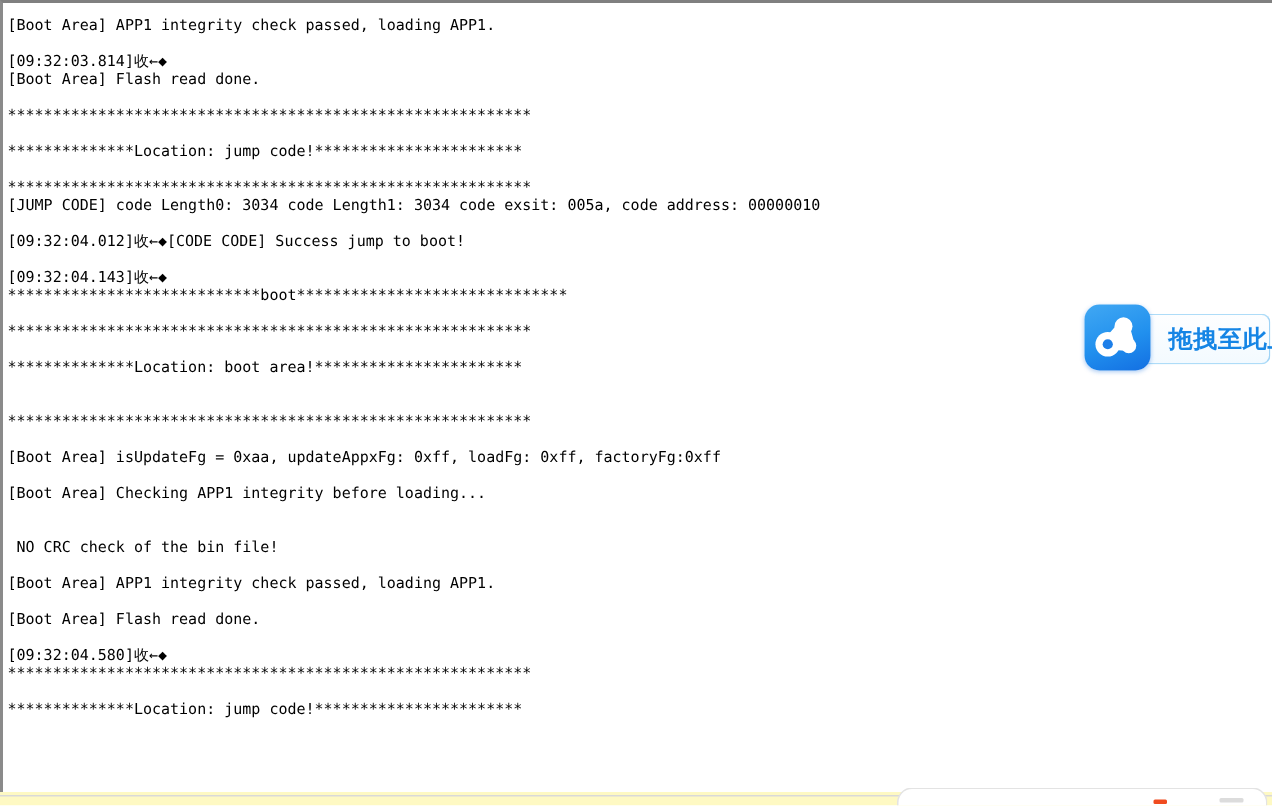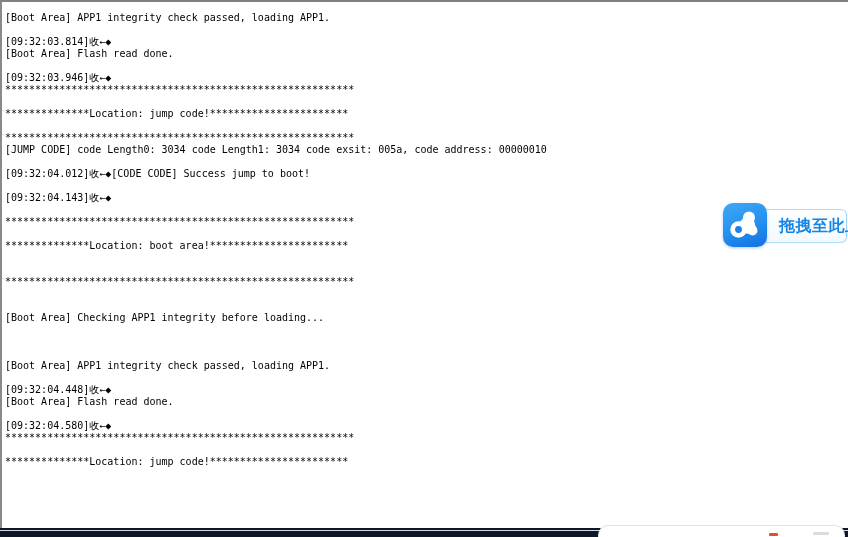--- a/index.html
+++ b/index.html
@@ -6,21 +6,21 @@
     margin: 0;
     padding: 0;
     background: #ffffff;
     font-family: "DejaVu Sans Mono", "Liberation Mono", monospace;
   }
   .stage {
     position: relative;
     width: 848px;
     height: 537px;
     overflow: hidden;
-    background: #0f172a;
+    background: #fef9c3;
   }
 
   
   .console {
     position: absolute;
     left: 0;
     top: 0;
     width: 848px;
     height: 528px;
     border-top: 2px solid #808080;
@@ -134,47 +134,48 @@
 
 <div class="stage">
 
   <div class="console">
     <div id="console-lines">
         <div class="console-line">[Boot Area] APP1 integrity check passed, loading APP1.</div>
         <div class="console-line">&nbsp;</div>
         <div class="console-line">[09:32:03.814]收←◆</div>
         <div class="console-line">[Boot Area] Flash read done.</div>
         <div class="console-line">&nbsp;</div>
-        <div class="console-line">[09:32:03.946]收←◆</div>
         <div class="console-line">**********************************************************</div>
         <div class="console-line">&nbsp;</div>
         <div class="console-line">**************Location: jump code!***********************</div>
         <div class="console-line">&nbsp;</div>
         <div class="console-line">**********************************************************</div>
         <div class="console-line">[JUMP CODE] code Length0: 3034 code Length1: 3034 code exsit: 005a, code address: 00000010</div>
         <div class="console-line">&nbsp;</div>
         <div class="console-line">[09:32:04.012]收←◆[CODE CODE] Success jump to boot!</div>
         <div class="console-line">&nbsp;</div>
         <div class="console-line">[09:32:04.143]收←◆</div>
+        <div class="console-line">****************************boot******************************</div>
         <div class="console-line">&nbsp;</div>
         <div class="console-line">**********************************************************</div>
         <div class="console-line">&nbsp;</div>
         <div class="console-line">**************Location: boot area!***********************</div>
         <div class="console-line">&nbsp;</div>
         <div class="console-line">&nbsp;</div>
         <div class="console-line">**********************************************************</div>
         <div class="console-line">&nbsp;</div>
+        <div class="console-line">[Boot Area] isUpdateFg = 0xaa, updateAppxFg: 0xff, loadFg: 0xff, factoryFg:0xff</div>
         <div class="console-line">&nbsp;</div>
         <div class="console-line">[Boot Area] Checking APP1 integrity before loading...</div>
         <div class="console-line">&nbsp;</div>
         <div class="console-line">&nbsp;</div>
+        <div class="console-line"> NO CRC check of the bin file!</div>
         <div class="console-line">&nbsp;</div>
         <div class="console-line">[Boot Area] APP1 integrity check passed, loading APP1.</div>
         <div class="console-line">&nbsp;</div>
-        <div class="console-line">[09:32:04.448]收←◆</div>
         <div class="console-line">[Boot Area] Flash read done.</div>
         <div class="console-line">&nbsp;</div>
         <div class="console-line">[09:32:04.580]收←◆</div>
         <div class="console-line">**********************************************************</div>
         <div class="console-line">&nbsp;</div>
         <div class="console-line">**************Location: jump code!***********************</div>
       </div>
   </div>
 
   <div class="bottom-divider"></div>

